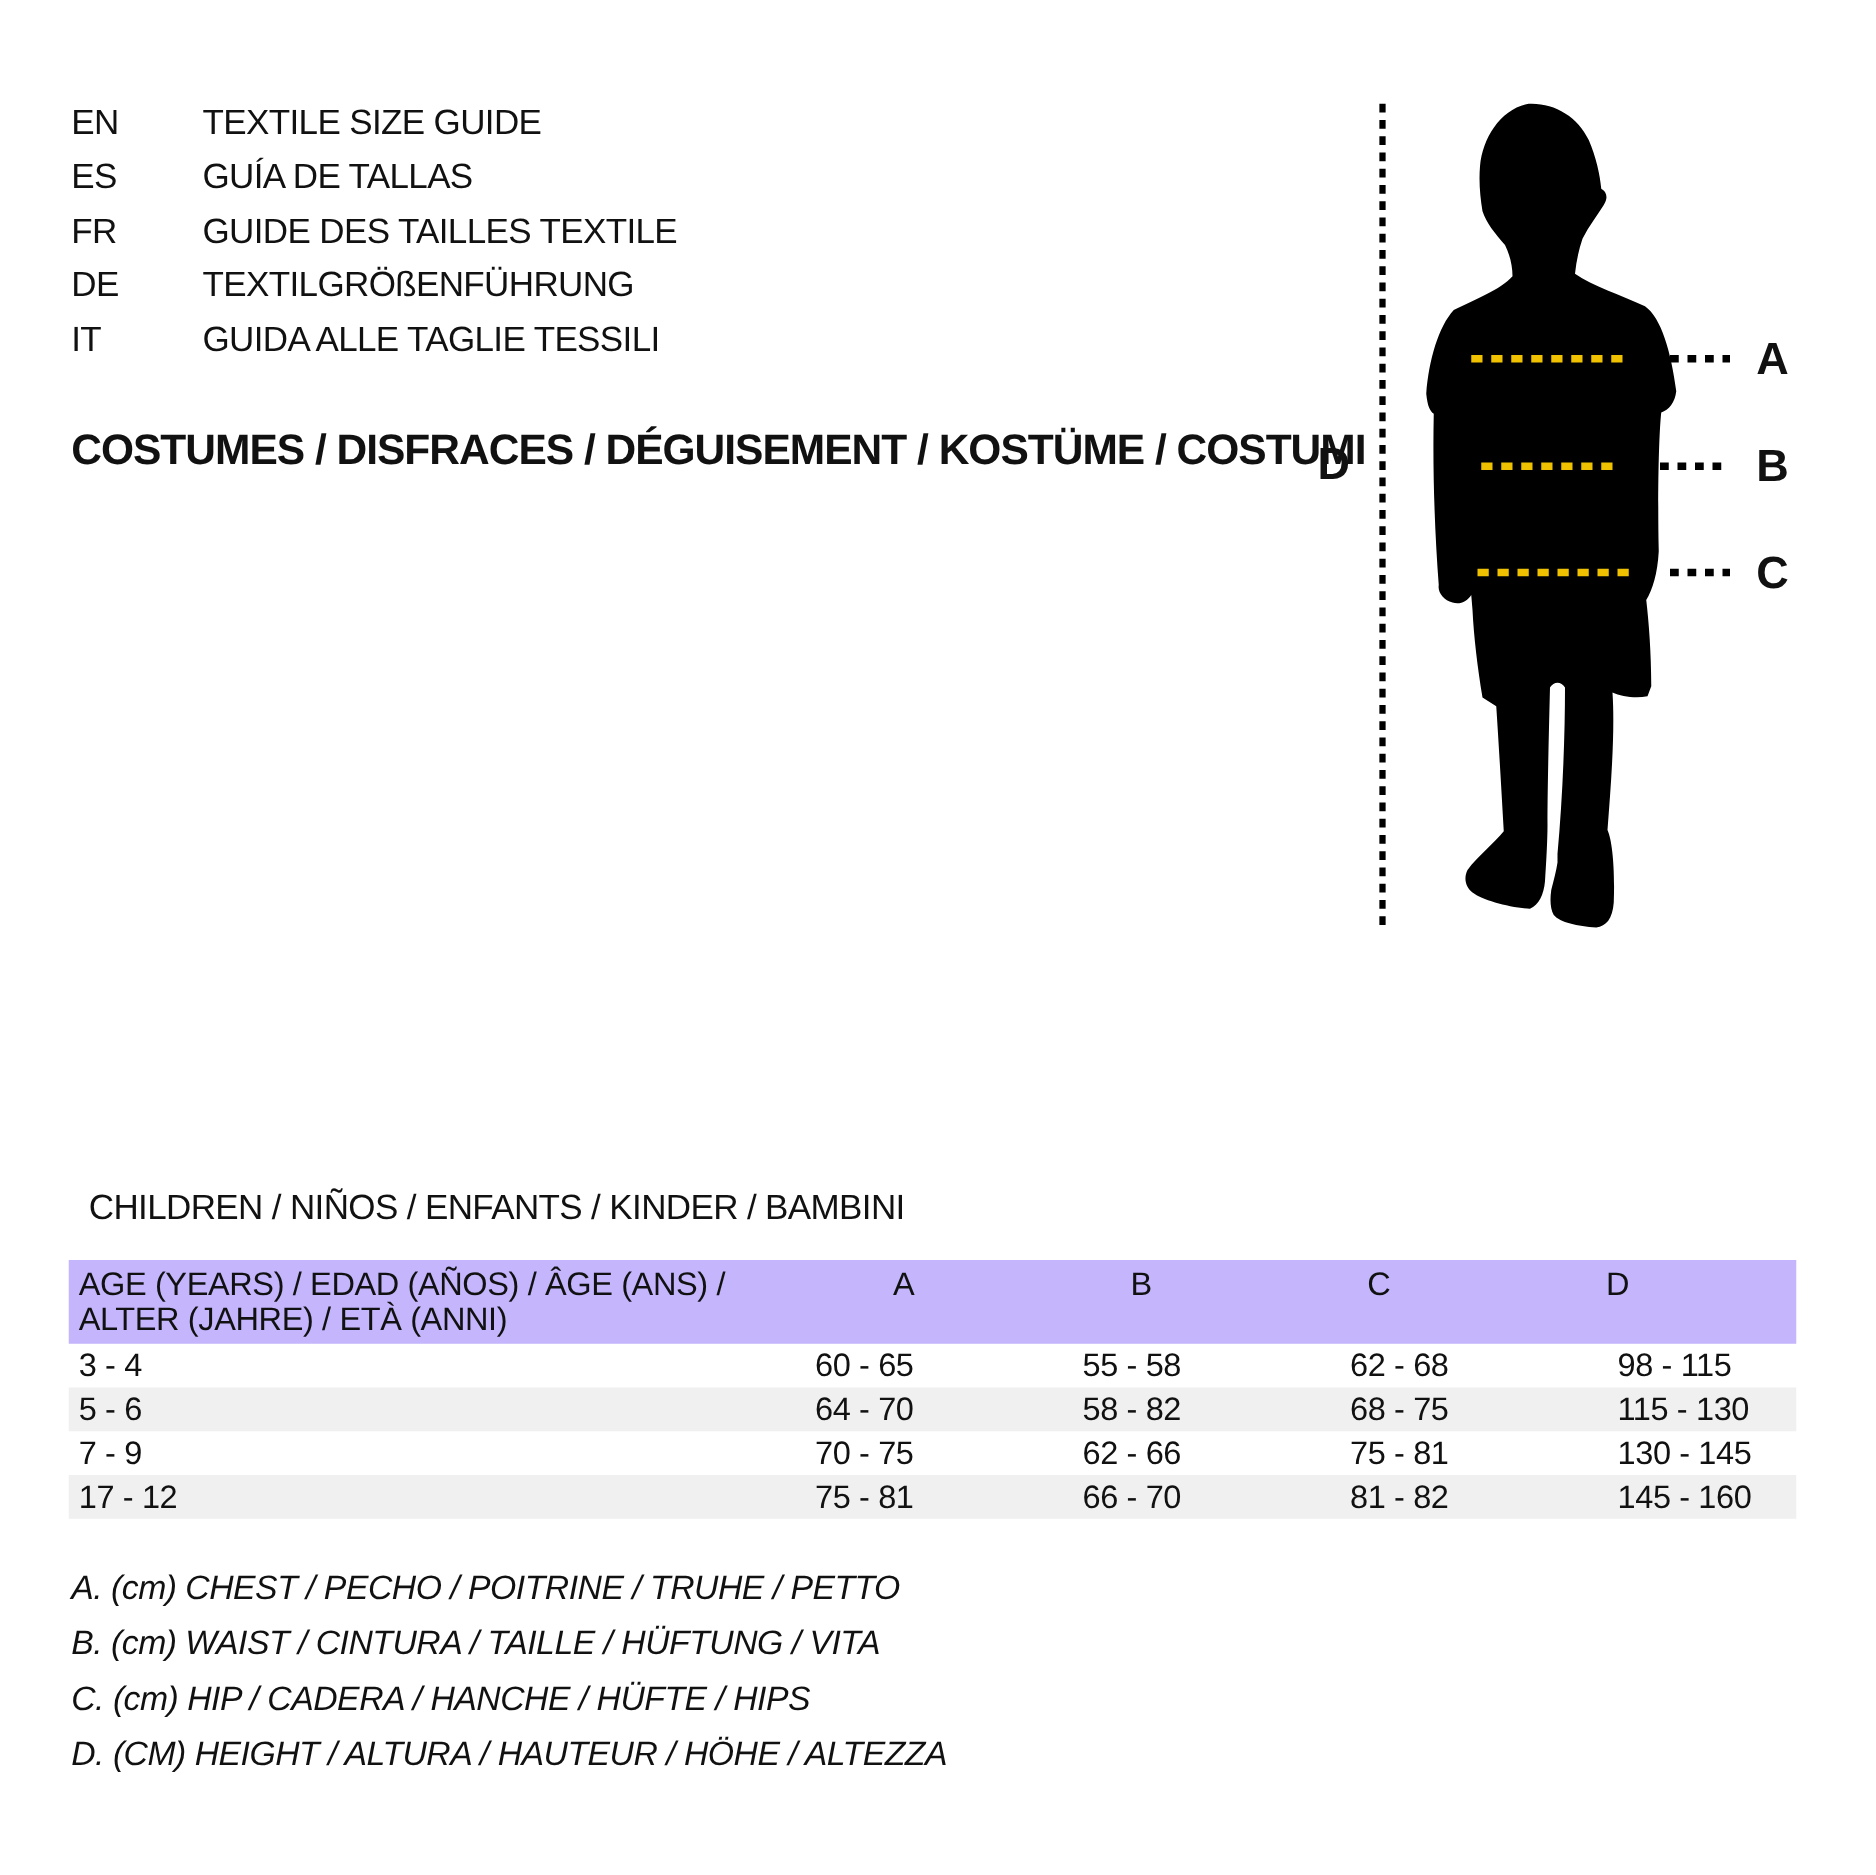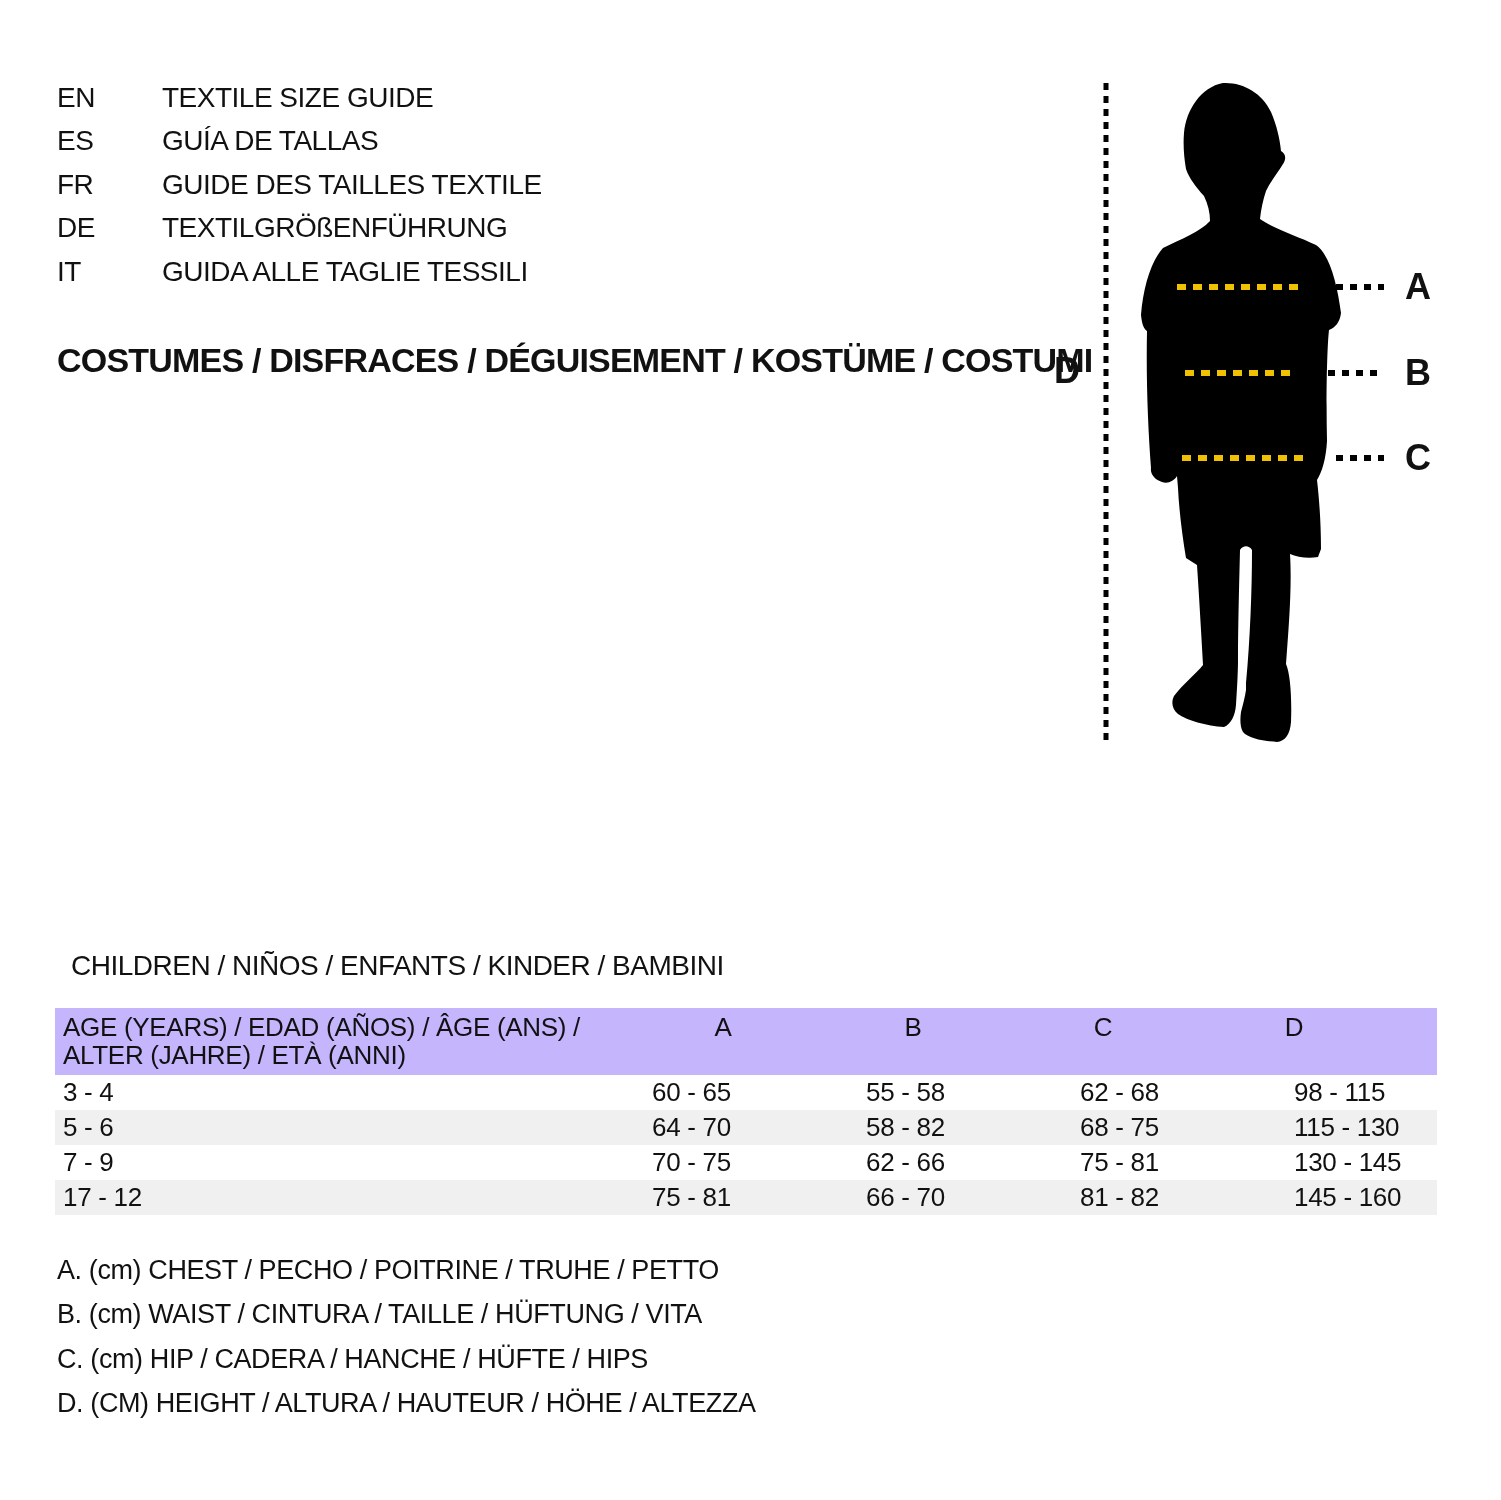--- a/index.html
+++ b/index.html
@@ -32,21 +32,21 @@
   .t-row{display:grid;grid-template-columns:573px 190px 190px 190px 192px;align-items:center;}
   .t-header{background:#c4b5fd;min-height:58px;align-items:start;padding:0;}
   .t-header .age-head{padding:5px 0 6px 8px;line-height:28px;}
   .t-header .col-head{text-align:center;padding-top:5px;line-height:28px;}
   .t-data{height:35px;gap:24px;}
   .t-data.alt{background:#F0F0F0;}
   .cell-age{padding-left:8px;}
   .cell-num{text-align:left;}
 
   
-  .legend-block{position:absolute;left:57px;top:1248px;}
+  .legend-block{position:absolute;left:57px;top:1248px;font-style:italic;}
   .legend-line{height:44.5px;display:flex;align-items:center;font-size:27px;letter-spacing:-0.4px;white-space:nowrap;}
 </style>
 </head>
 <body>
 
 <div class="canvas">
 
   <div class="lang-block">
     <div class="lang-row">
       <span class="lang-code">EN</span>

